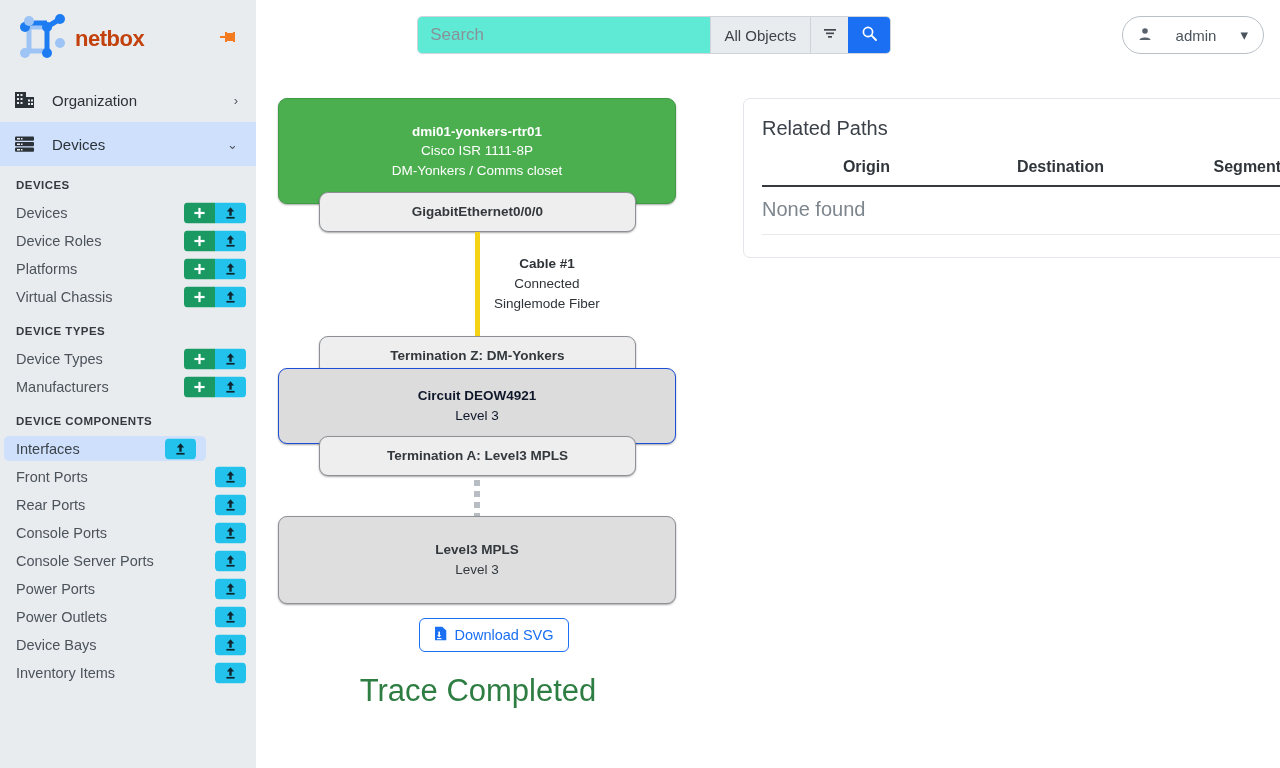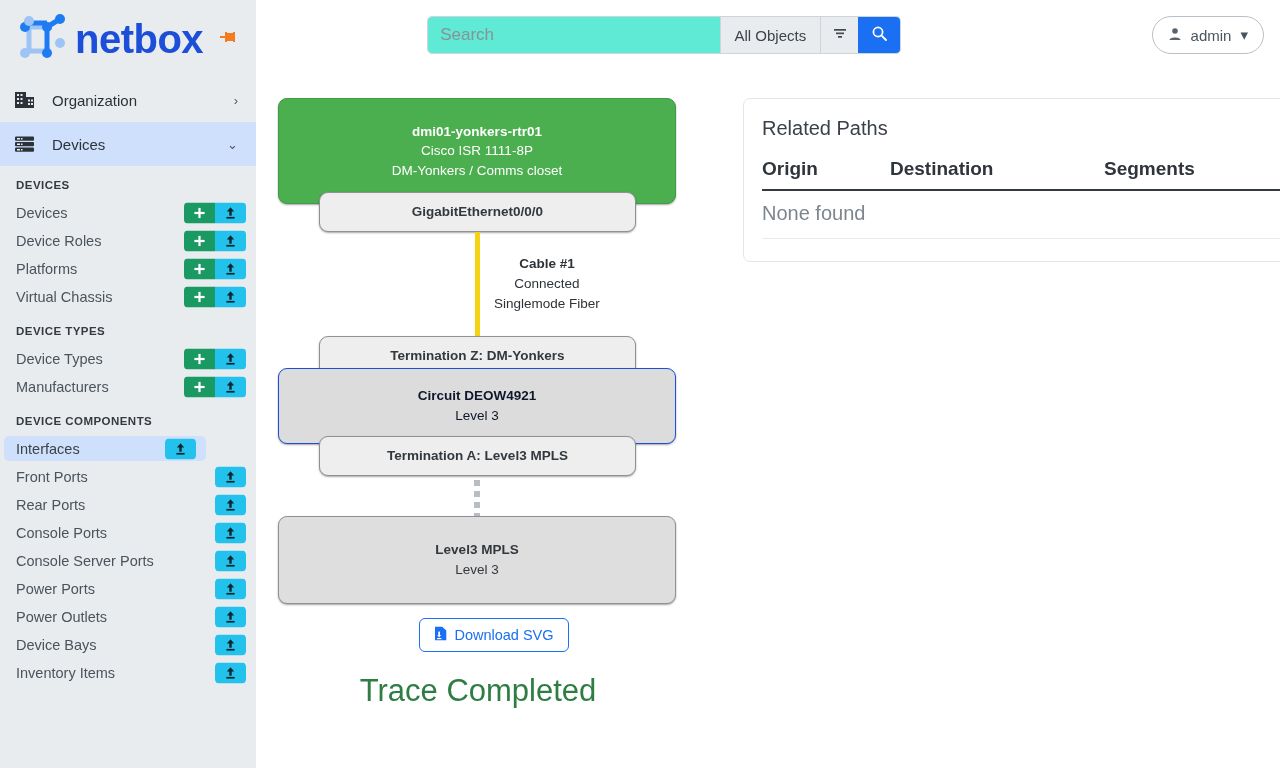--- a/index.html
+++ b/index.html
@@ -21,22 +21,22 @@
     overflow: hidden;
     position: relative;
   }
   .brand {
     height: 78px;
     display: flex; align-items: center;
     padding: 0 18px 0 16px;
   }
   .brand-logo { display: flex; align-items: center; gap: 7px; }
   .brand-word {
-    font-size: 40px; font-weight: 700;
-    color: #1d4ed8; letter-spacing: -0.5px;
+    font-size: 22px; font-weight: 700;
+    color: #c2410c; letter-spacing: -0.5px;
     line-height: 1;
   }
   .pin-icon { margin-left: auto; }
 
   .nav-group {
     display: flex; align-items: center;
     padding: 12px 18px 12px 14px;
     font-size: 15px; font-weight: 400;
     color: #2c3338;
     cursor: pointer;
@@ -121,21 +121,21 @@
     width: 38px; background: #e9ecef;
     border-left: 1px solid #ced4da;
     cursor: pointer;
   }
   .search-btn {
     display: flex; align-items: center; justify-content: center;
     width: 42px; background: #1a6ff2;
     cursor: pointer;
   }
   .user-btn {
-    display: flex; align-items: center; gap: 9px;
+    display: flex; align-items: center; gap: 24px;
     height: 38px; padding: 0 15px;
     border: 1px solid #b9c0c7; border-radius: 19px;
     font-size: 15px; color: #4b545c;
     cursor: pointer; background:#fff;
     margin-left: auto;
   }
 
   .page-title {
     font-size: 31px; font-weight: 400;
     color: #3a4148;
@@ -199,21 +199,21 @@
   
   .card {
     border: 1px solid #e3e6ea; border-radius: 7px;
     background: #fff;
     padding: 18px 18px 22px 18px;
     width: 566px;
   }
   .card-title { font-size: 20px; color: #3a4148; margin-bottom: 18px; }
   table.paths { width: 100%; border-collapse: collapse; }
   table.paths th {
-    text-align: left; font-size: 19px; font-weight: 700;
+    text-align: right; font-size: 16px; font-weight: 700;
     color: #2f353b; padding: 0 0 9px 0;
     border-bottom: 2px solid #343a40;
   }
   table.paths td {
     font-size: 20px; color: #7d858d;
     padding: 11px 0 13px 0;
     border-bottom: 1px solid #e7eaed;
   }
 </style>
 </head>

